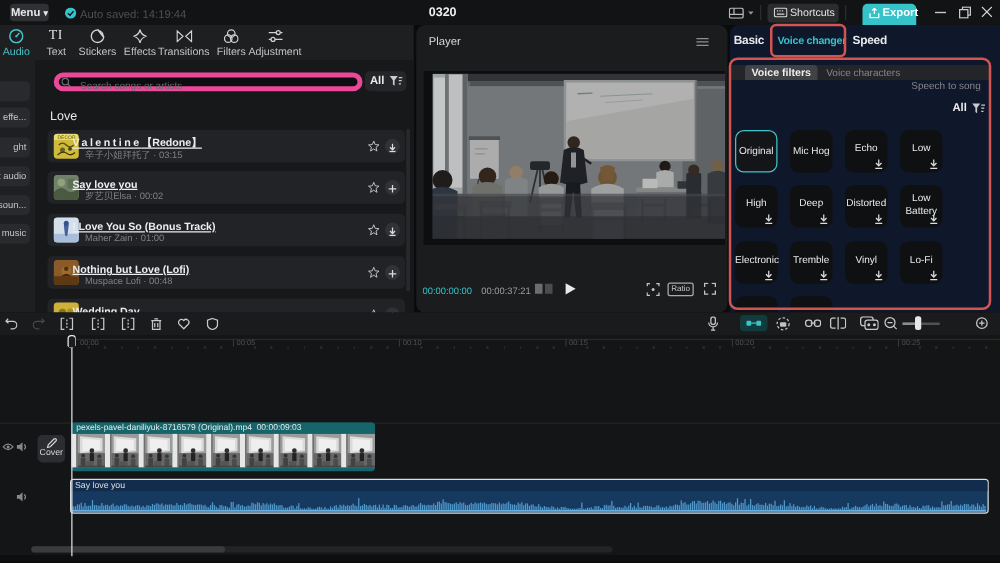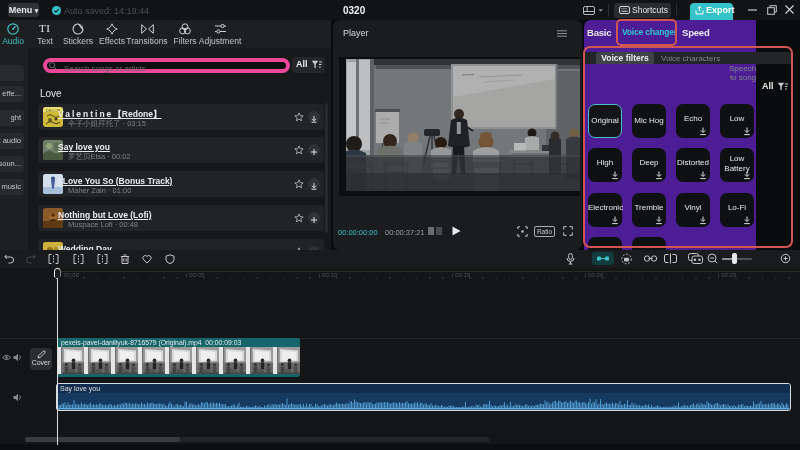--- a/index.html
+++ b/index.html
@@ -9,21 +9,21 @@
 
 #topbar { left:0; top:0; width:800px; height:20px; background:#121314; }
 #menu-btn { left:8px; top:3px; width:31px; height:14px; background:#2f3134; border-radius:3px; color:#e8e9ea; font-size:9px; font-weight:bold; line-height:14px; text-align:center; }
 #autosave { left:64px; top:6px; color:#4c5154; font-size:9px; }
 #proj-name { left:343px; top:5px; color:#f0f1f2; font-size:10px; font-weight:bold; }
 #shortcuts-btn { left:614px; top:3px; width:57px; height:15px; background:#2b2c2e; border-radius:3px; color:#e4e5e6; font-size:8.5px; line-height:15px; padding-left:18px; }
 #export-btn { left:690px; top:3px; width:43px; height:30px; background:#35c3c9; border-radius:4px; color:#ffffff; font-size:9px; font-weight:bold; line-height:14px; padding-left:16px; }
 
 #left-panel { left:0; top:20px; width:331px; height:230px; background:#1d1f21; }
 #mid-panel { left:333px; top:20px; width:249px; height:230px; background:#1b1c1e; border-radius:7px; }
-#right-panel { left:584px; top:20px; width:172px; height:230px; background:#4c1d95; border-radius:7px 0 0 0; }
+#right-panel { left:584px; top:20px; width:216px; height:230px; background:#0f172a; border-radius:7px 0 0 0; }
 
 .ltab { top:16px; width:60px; color:#c2c4c6; font-size:8.5px; text-align:center; }
 .ltab.active { color:#45c2c8; }
 
 .side-item { left:-10px; width:34px; height:16px; background:#292a2d; border-radius:4px; color:#c3c5c7; font-size:7.5px; line-height:16px; text-align:right; padding-right:3px; overflow:hidden; }
 
 #songs { left:28px; top:28px; width:303px; height:202px; background:#17181a; }
 #searchbar { left:15px; top:10px; width:247px; height:15px; background:#0c0d0e; border:4px solid #ec4899; border-radius:8px; color:#64686b; font-size:8px; line-height:13px; padding-left:17px; }
 .song-card { left:10px; width:286px; height:26px; background:#222326; border-radius:4px; }
 .song-title { position:absolute; left:20px; top:5px; color:#eceded; font-size:8.5px; font-weight:bold; white-space:nowrap;text-decoration:underline; }

